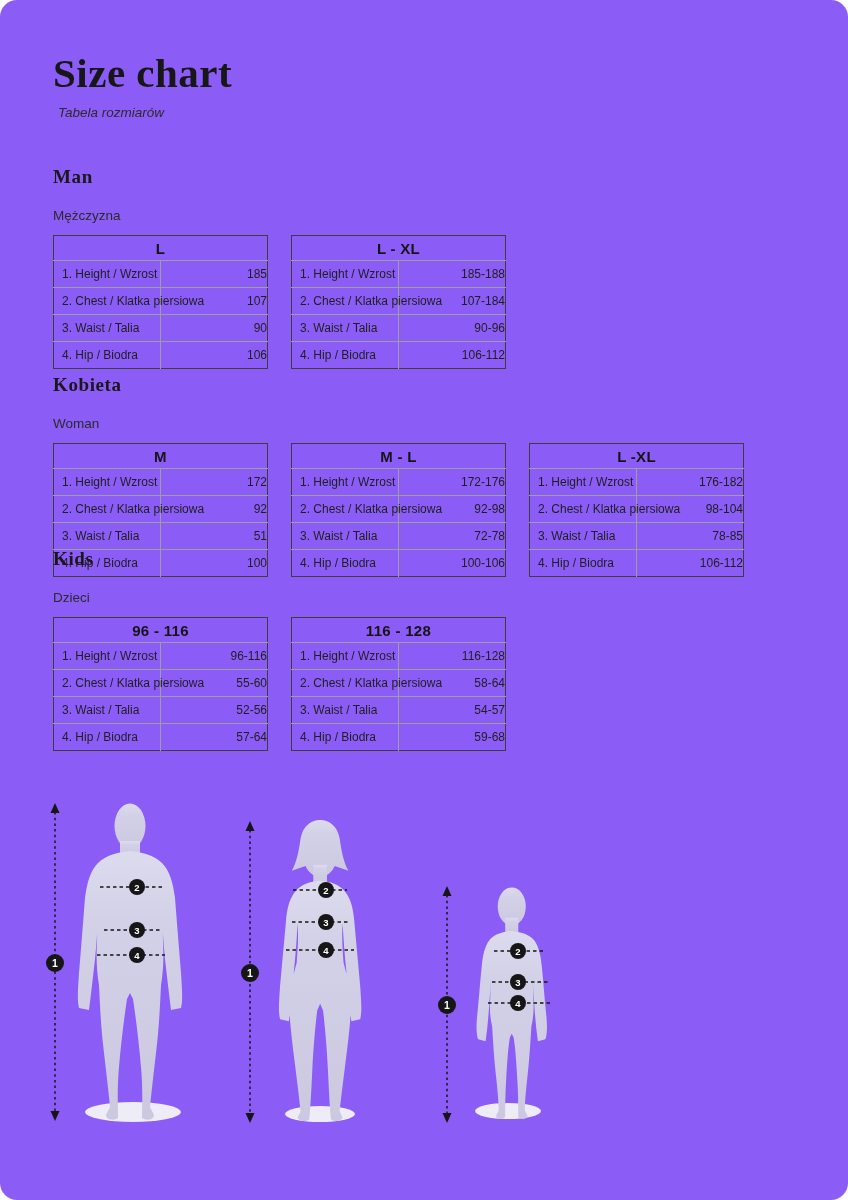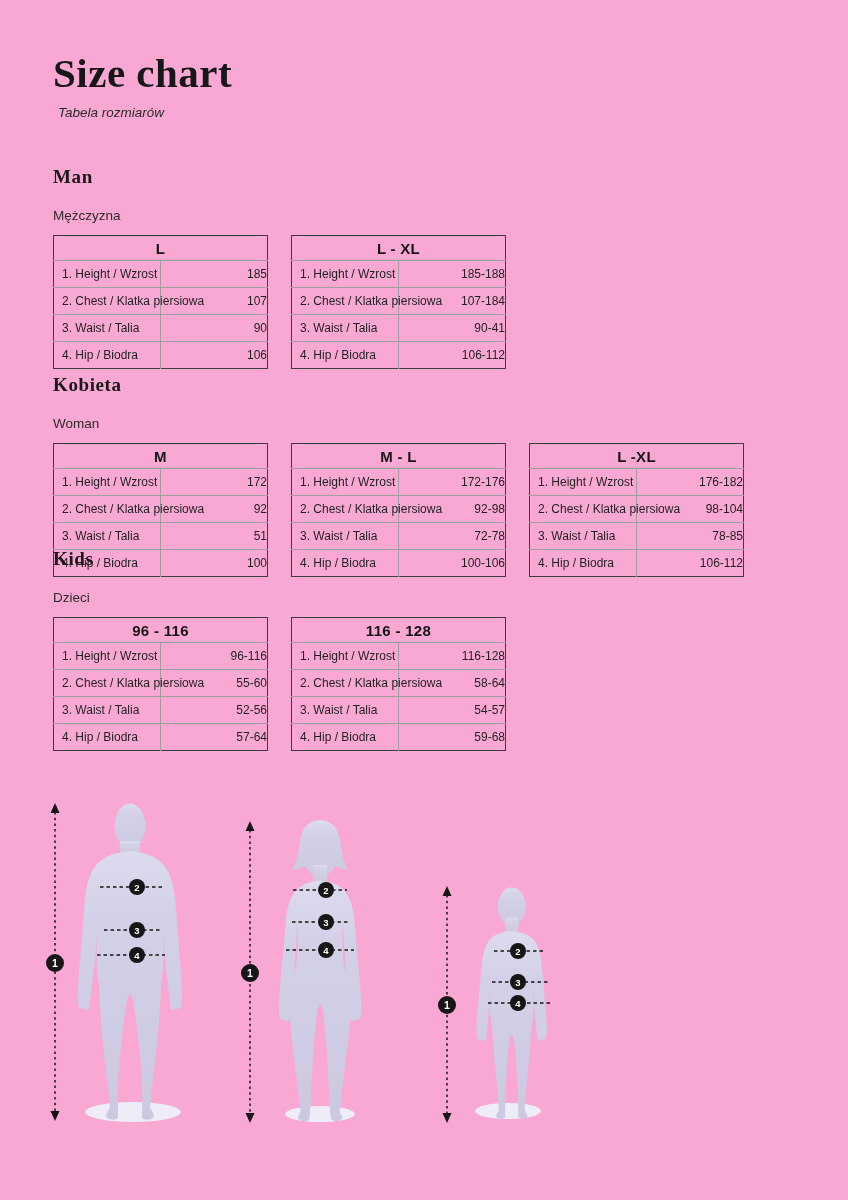--- a/index.html
+++ b/index.html
@@ -1,24 +1,25 @@
 <!DOCTYPE html>
 <html><head>
 <meta charset="utf-8">
 <style>
   * { margin: 0; padding: 0; box-sizing: border-box; }
   html,body { background: #ffffff; }
   .page {
     position: relative;
     width: 848px;
     height: 1200px;
-    background: #f9a8d4;
+    background: #8b5cf6;
     font-family: "Liberation Sans", sans-serif;
     color: #1b1b1b;
     overflow: hidden;
+    border-radius: 17px;
   }
   .page-title {
     position: absolute;
     left: 53px; top: 50px;
     font-family: "Liberation Serif", serif;
     font-weight: 600;
     font-size: 41px;
     line-height: 46px;
     letter-spacing: 0.5px;
     color: #171717;
@@ -137,21 +138,21 @@
           <tr>
               <td class="measure-label">1. Height / Wzrost</td>
               <td class="measure-value">185-188</td>
             </tr>
           <tr>
               <td class="measure-label">2. Chest / Klatka piersiowa</td>
               <td class="measure-value">107-184</td>
             </tr>
           <tr>
               <td class="measure-label">3. Waist / Talia</td>
-              <td class="measure-value">90-41</td>
+              <td class="measure-value">90-96</td>
             </tr>
           <tr>
               <td class="measure-label">4. Hip / Biodra</td>
               <td class="measure-value">106-112</td>
             </tr>
         </tbody>
       </table>
     </div>
   </div>
 

